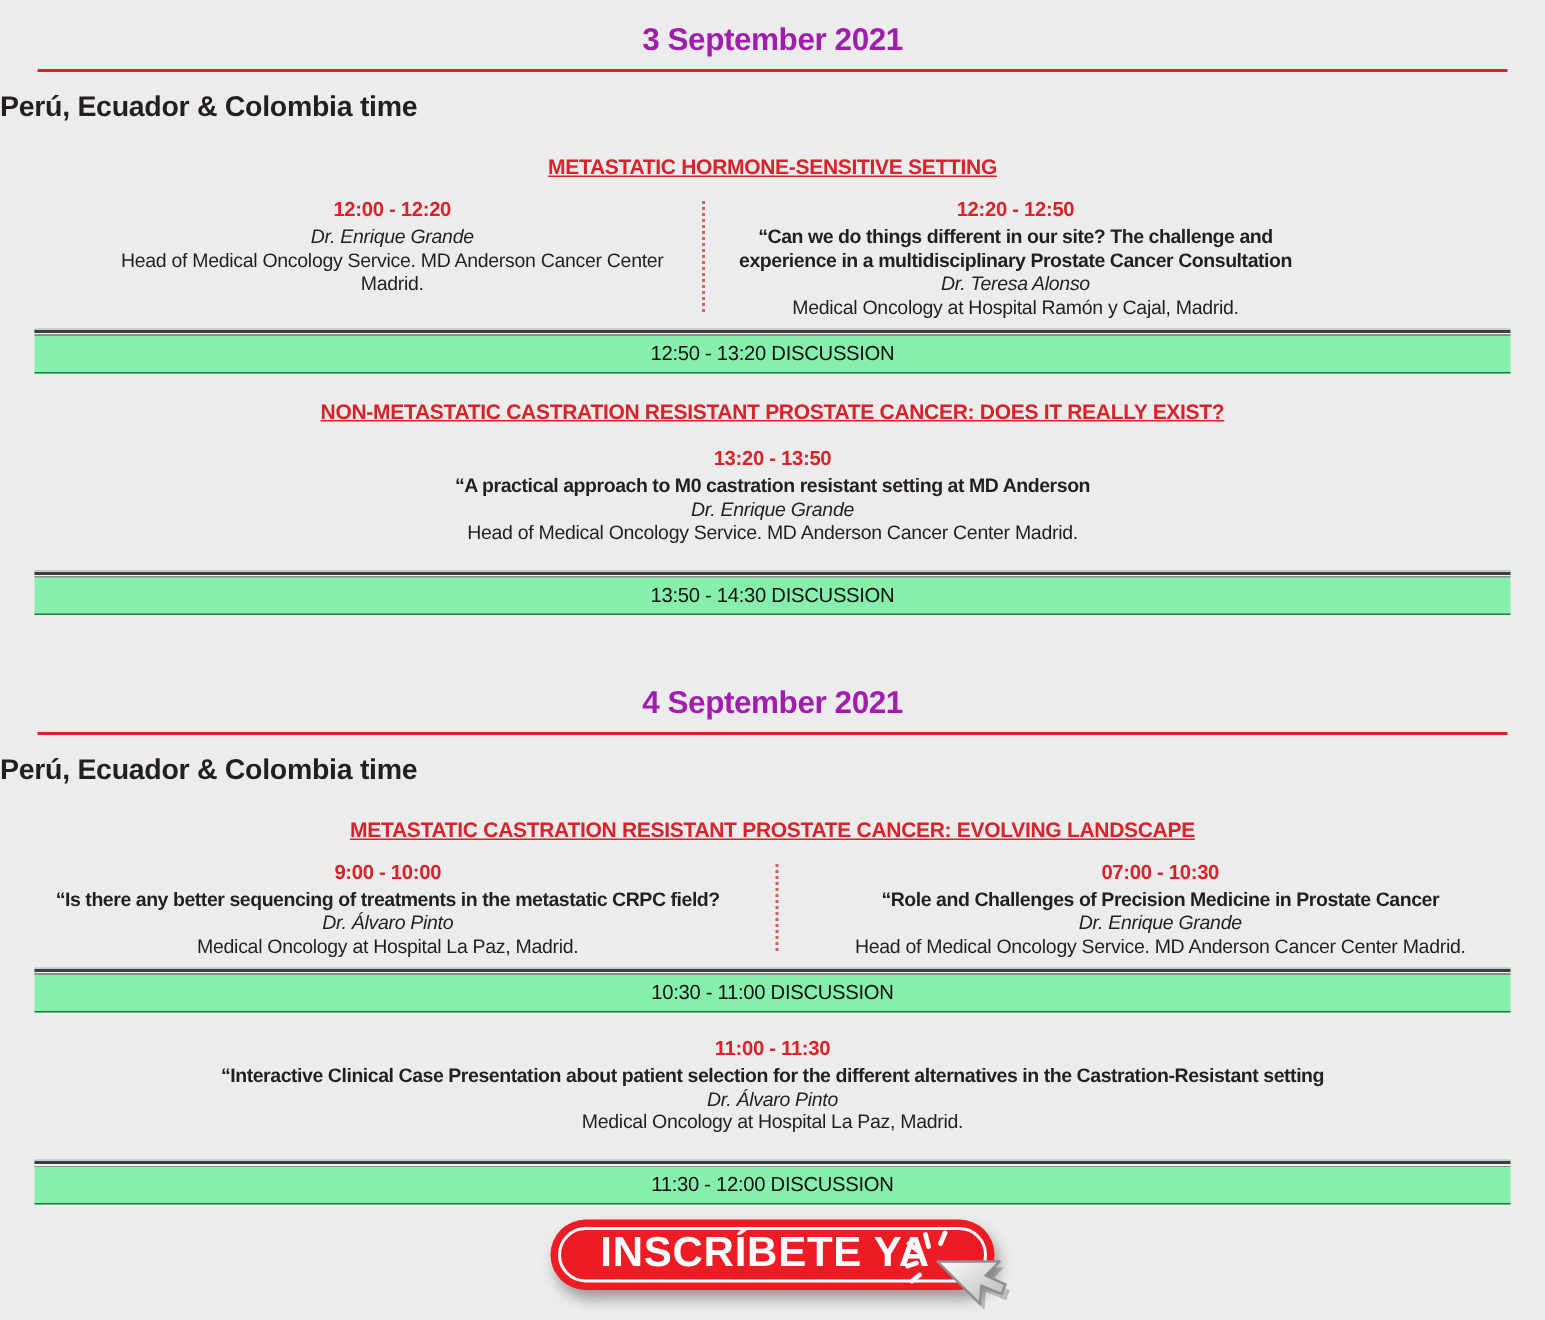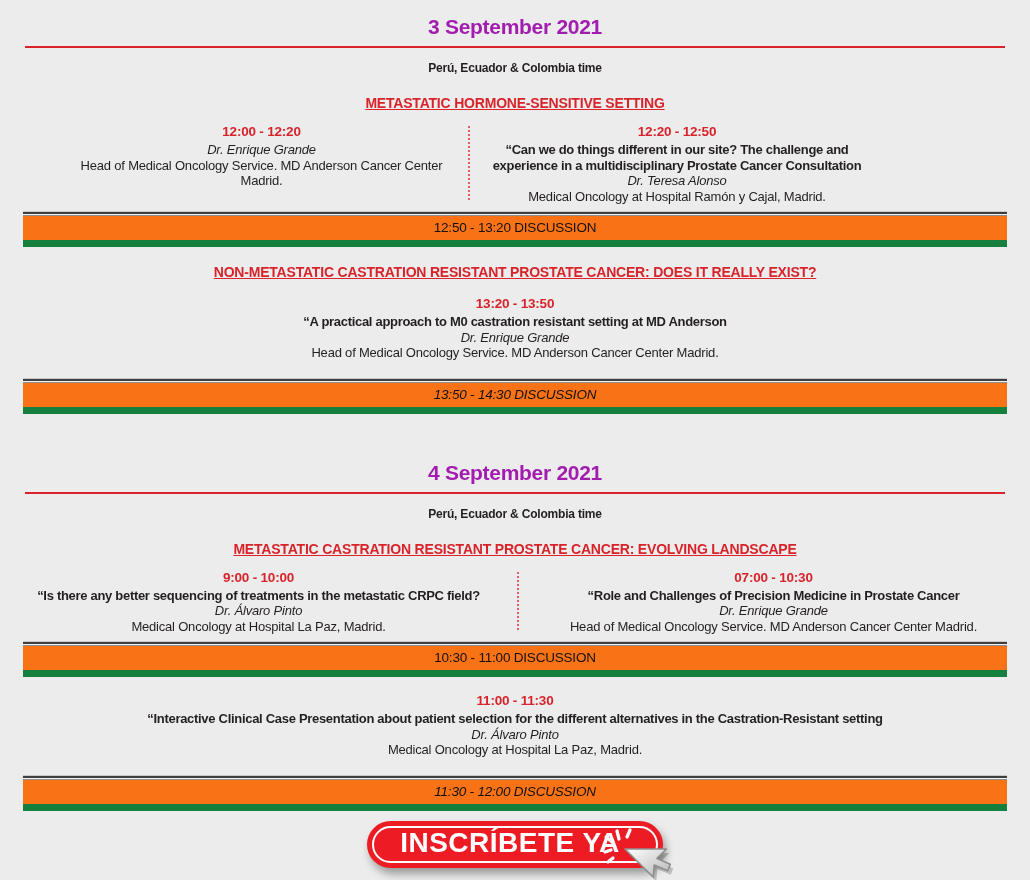--- a/index.html
+++ b/index.html
@@ -11,21 +11,21 @@
     overflow:hidden;
   }
   .page{width:1030px;min-height:880px;padding-top:16px;box-sizing:border-box;}
 
   .date-title{
     margin:0;text-align:center;
     font-size:21px;font-weight:bold;letter-spacing:-0.3px;
     color:#a21caf;line-height:1;
   }
   .rule{height:2px;background:#d8232a;margin:9px 25px 0;}
-  .tz{margin-top:13px;text-align:center;font-size:12px;font-weight:bold;letter-spacing:-0.2px;}
+  .tz{margin-top:13px;text-align:left;font-size:19px;font-weight:bold;letter-spacing:-0.2px;}
   .sec-head{
     margin-top:20px;text-align:center;
     font-size:14px;font-weight:bold;letter-spacing:-0.2px;color:#d8232a;text-decoration:underline;
   }
 
   .row{position:relative;display:flex;margin-top:13px;}
   .col{box-sizing:border-box;text-align:center;}
   
   .d1-left{width:468px;padding-left:68px;padding-right:13px;}
   .d1-right{width:418px;padding:0 5px;}
@@ -35,31 +35,31 @@
   .d2-right{width:513px;padding:0 4px;}
   .d2-div{position:absolute;left:517px;top:2px;bottom:4px;border-left:2px dotted #d96161;}
 
   .time{font-size:13.5px;font-weight:bold;color:#d8232a;letter-spacing:-0.2px;margin-bottom:3px;}
   .talk{font-size:13px;font-weight:bold;line-height:15.5px;letter-spacing:-0.3px;}
   .speaker{font-size:13px;font-style:italic;line-height:15.5px;letter-spacing:-0.2px;}
   .affil{font-size:13px;line-height:15.5px;letter-spacing:-0.2px;}
 
   .single{margin-top:16px;text-align:center;}
 
-  .disc{margin:7px 23px 0;background:#f97316;border-bottom:7px solid #15803d;}
+  .disc{margin:7px 23px 0;background:#86efac;border-bottom:1px solid #15803d;}
   .disc-border{
     height:5px;
     background:linear-gradient(to bottom,
       #c9c9c9 0 1px,
       #3e3e3e 1px 3px,
       #f3f3f3 3px 4px,
       #8d8d8d 4px 5px);
   }
   .disc-text{padding:4px 0 5px;text-align:center;font-size:13.5px;letter-spacing:-0.2px;color:#111;}
-  .disc.mt17{margin-top:17px;font-style:italic;}
+  .disc.mt17{margin-top:17px;}
   .sec-head.mt17{margin-top:17px;}
   .day2{margin-top:48px;}
 
   .cta-wrap{position:relative;margin-top:10px;display:flex;justify-content:center;}
   .cta{
     position:relative;
     width:296px;height:47px;
     border:none;border-radius:29px;
     background:#ed1c24;
     color:#fff;font-family:inherit;

